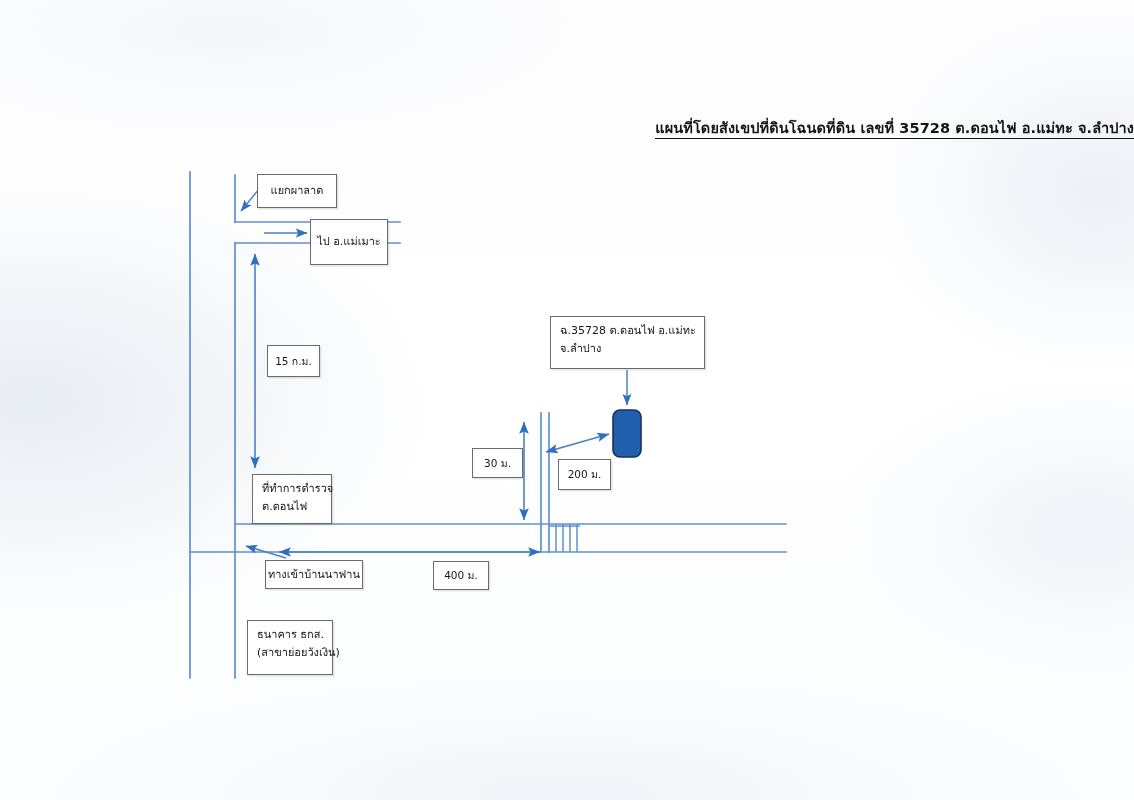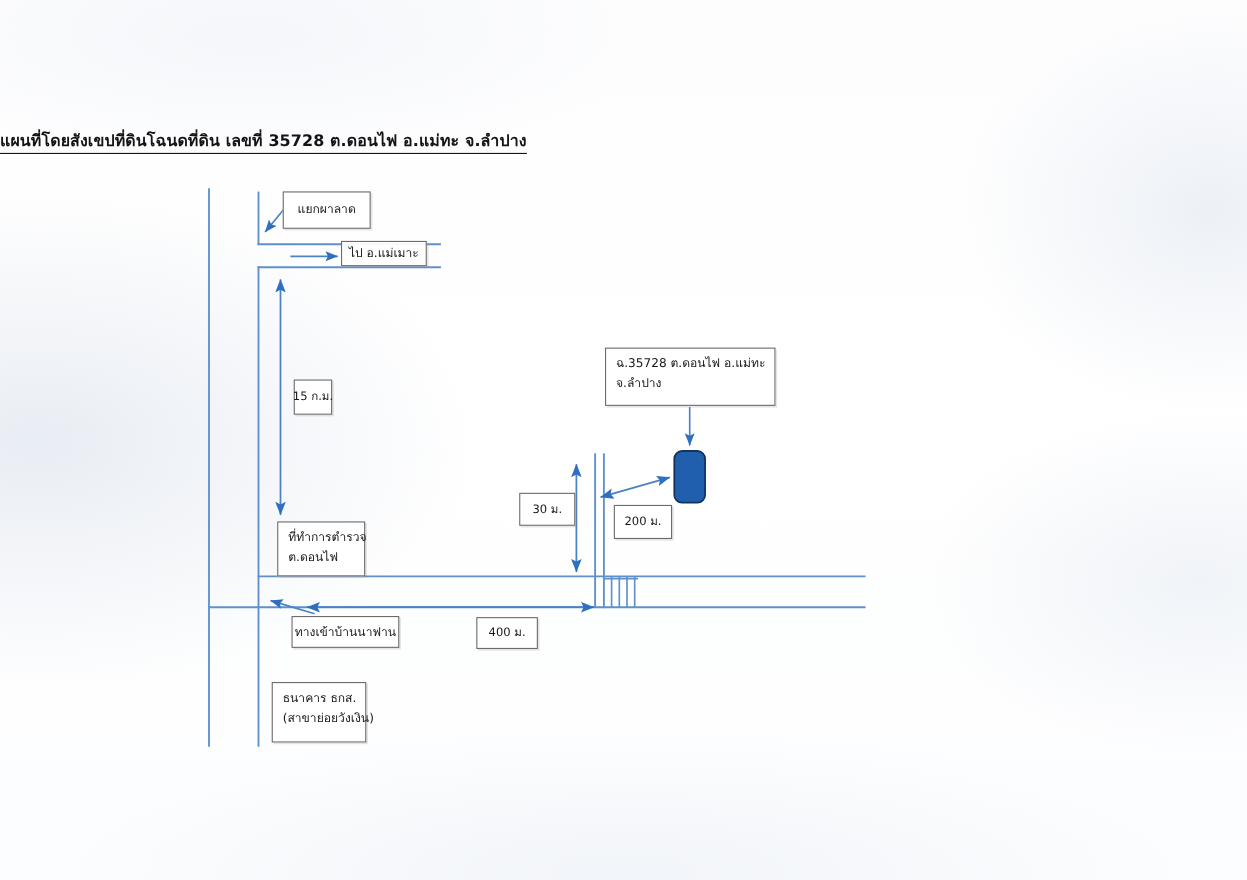--- a/index.html
+++ b/index.html
@@ -34,21 +34,21 @@
     position: absolute;
     inset: 0;
   }
 
   
   #map-title {
     position: absolute;
     left: 0;
     top: 116px;
     width: 1134px;
-    text-align: left;
+    text-align: right;
     font-size: 14.5px;
     font-weight: bold;
     color: #141414;
     letter-spacing: 0.1px;
   }
   #map-title span {
     border-bottom: 1.6px solid #141414;
     padding-bottom: 2px;
   }
 
@@ -68,22 +68,22 @@
   .label-box.center {
     display: flex;
     align-items: center;
     justify-content: center;
     padding: 0;
   }
   .label-box .ln { display: block; }
 
   
   #box-phalat      { left: 257px; top: 174px;  width: 80px;  height: 34px; }
-  #box-maemo       { left: 310px; top: 219px;  width: 78px;  height: 23px; }
-  #box-15km        { left: 267px; top: 345px;  width: 35px;  height: 32px; }
+  #box-maemo       { left: 310px; top: 219px;  width: 78px;  height: 46px; }
+  #box-15km        { left: 267px; top: 345px;  width: 53px;  height: 32px; }
   #box-police      { left: 252px; top: 474px;  width: 80px;  height: 50px; }
   #box-plot        { left: 550px; top: 316px;  width: 155px; height: 53px; }
   #box-50m         { left: 472px; top: 448px;  width: 51px;  height: 30px; }
   #box-200m        { left: 558px; top: 459px;  width: 53px;  height: 31px; }
   #box-naifan      { left: 265px; top: 560px;  width: 98px;  height: 29px; }
   #box-500m        { left: 433px; top: 561px;  width: 56px;  height: 29px; }
   #box-bank        { left: 247px; top: 620px;  width: 86px;  height: 55px; }
 
   #box-15km, #box-50m, #box-200m, #box-500m { font-size: 10.5px; }
 </style>

